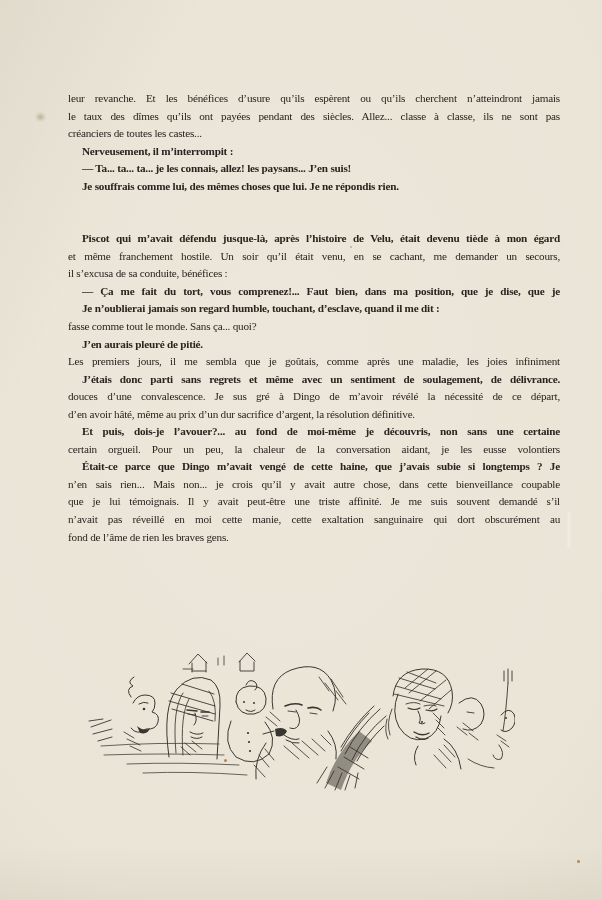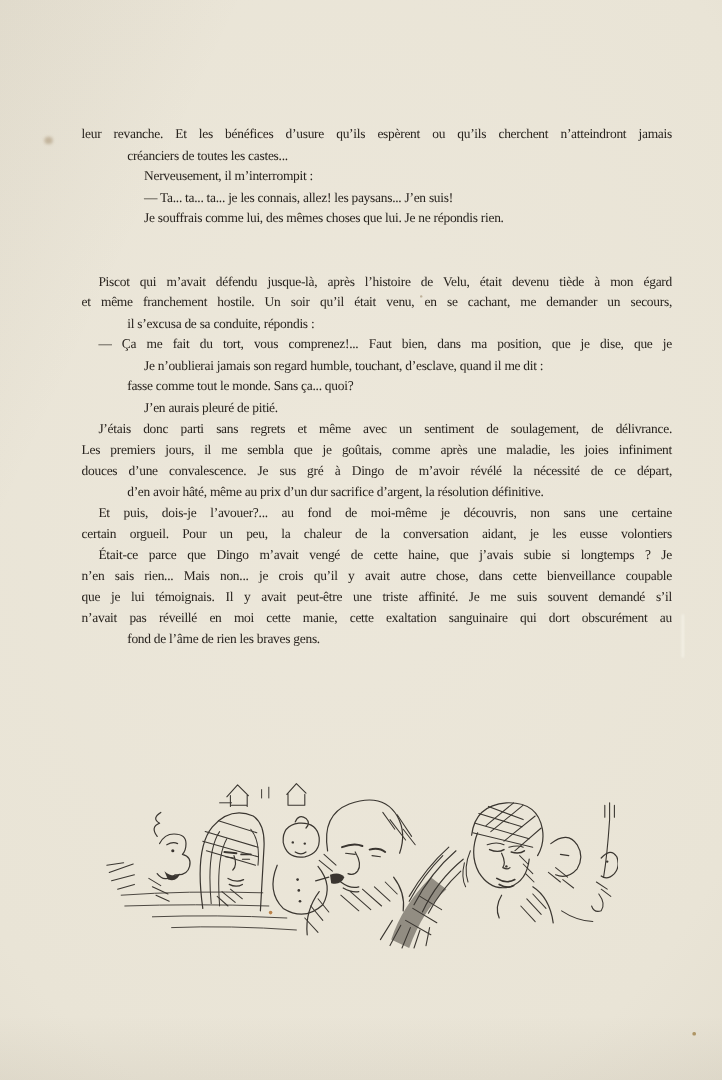--- a/index.html
+++ b/index.html
@@ -5,66 +5,67 @@
   html,body{margin:0;padding:0;}
   body{
     width:602px;height:900px;position:relative;overflow:hidden;
     background:
       linear-gradient(115deg, rgba(110,95,70,.07), rgba(0,0,0,0) 20%),
       linear-gradient(0deg, rgba(100,88,64,.06), rgba(0,0,0,0) 6%),
       radial-gradient(ellipse 120% 115% at 47% 42%, #ece7da 0%, #e9e4d6 55%, #e0dacb 82%, #d1cab8 100%);
     font-family:"Liberation Serif","DejaVu Serif",serif;
   }
   .text-block{
-    position:absolute;left:68px;top:104px;width:492px;
+    position:absolute;left:68px;top:90px;width:492px;
     color:#29241f;
     font-size:11.2px;line-height:17.55px;letter-spacing:-0.22px;
     text-rendering:optimizeLegibility;
   }
   .line{
     white-space:nowrap;
     height:17.55px;
     text-align:justify;
     text-align-last:justify;
     text-justify:inter-word;
   }
-  .line-end{text-align-last:left;margin-left:38px;}
-  .line-indent{text-indent:14px;}
+  .line-end{text-align-last:left;}
+  .line-indent{text-indent:14px;font-weight:bold;}
   .section+.section{margin-top:35px;}
   .etching{
     position:absolute;left:87px;top:649px;width:428px;height:142px;
   }
   .spot{position:absolute;border-radius:50%;}
   .spot-foxing{left:37px;top:114px;width:7px;height:6px;background:rgba(140,110,70,.38);filter:blur(1.4px);}
   .spot-orange{left:224px;top:759px;width:3px;height:3px;background:#b06a28;opacity:.8;filter:blur(.3px);}
   .spot-brown{left:577px;top:860px;width:2.5px;height:2.5px;background:#9c7c42;opacity:.75;}
   .spot-small{left:350px;top:246px;width:2px;height:2px;background:rgba(120,95,55,.4);}
   .crease{position:absolute;left:568px;top:512px;width:2px;height:36px;background:rgba(255,255,248,.45);filter:blur(1px);}
 </style>
 </head>
 <body>
 
 <div class="text-block">
     <div class="section">
       <div class="line">leur revanche. Et les bénéfices d’usure qu’ils espèrent ou qu’ils cherchent n’atteindront jamais</div>
+      <div class="line">le taux des dîmes qu’ils ont payées pendant des siècles. Allez... classe à classe, ils ne sont pas</div>
       <div class="line line-end">créanciers de toutes les castes...</div>
       <div class="line line-end line-indent">Nerveusement, il m’interrompit :</div>
       <div class="line line-end line-indent">— Ta... ta... ta... je les connais, allez! les paysans... J’en suis!</div>
       <div class="line line-end line-indent">Je souffrais comme lui, des mêmes choses que lui. Je ne répondis rien.</div>
     </div>
     <div class="section">
       <div class="line line-indent">Piscot qui m’avait défendu jusque-là, après l’histoire de Velu, était devenu tiède à mon égard</div>
       <div class="line">et même franchement hostile. Un soir qu’il était venu, en se cachant, me demander un secours,</div>
-      <div class="line line-end">il s’excusa de sa conduite, répondis :</div>
+      <div class="line line-end">il s’excusa de sa conduite, bénéfices :</div>
       <div class="line line-indent">— Ça me fait du tort, vous comprenez!... Faut bien, dans ma position, que je dise, que je</div>
       <div class="line line-end line-indent">Je n’oublierai jamais son regard humble, touchant, d’esclave, quand il me dit :</div>
       <div class="line line-end">fasse comme tout le monde. Sans ça... quoi?</div>
       <div class="line line-end line-indent">J’en aurais pleuré de pitié.</div>
+      <div class="line">Les premiers jours, il me sembla que je goûtais, comme après une maladie, les joies infiniment</div>
       <div class="line line-indent">J’étais donc parti sans regrets et même avec un sentiment de soulagement, de délivrance.</div>
-      <div class="line">Les premiers jours, il me sembla que je goûtais, comme après une maladie, les joies infiniment</div>
       <div class="line">douces d’une convalescence. Je sus gré à Dingo de m’avoir révélé la nécessité de ce départ,</div>
       <div class="line line-end">d’en avoir hâté, même au prix d’un dur sacrifice d’argent, la résolution définitive.</div>
       <div class="line line-indent">Et puis, dois-je l’avouer?... au fond de moi-même je découvris, non sans une certaine</div>
       <div class="line">certain orgueil. Pour un peu, la chaleur de la conversation aidant, je les eusse volontiers</div>
       <div class="line line-indent">Était-ce parce que Dingo m’avait vengé de cette haine, que j’avais subie si longtemps ? Je</div>
       <div class="line">n’en sais rien... Mais non... je crois qu’il y avait autre chose, dans cette bienveillance coupable</div>
       <div class="line">que je lui témoignais. Il y avait peut-être une triste affinité. Je me suis souvent demandé s’il</div>
       <div class="line">n’avait pas réveillé en moi cette manie, cette exaltation sanguinaire qui dort obscurément au</div>
       <div class="line line-end">fond de l’âme de rien les braves gens.</div>
     </div>

